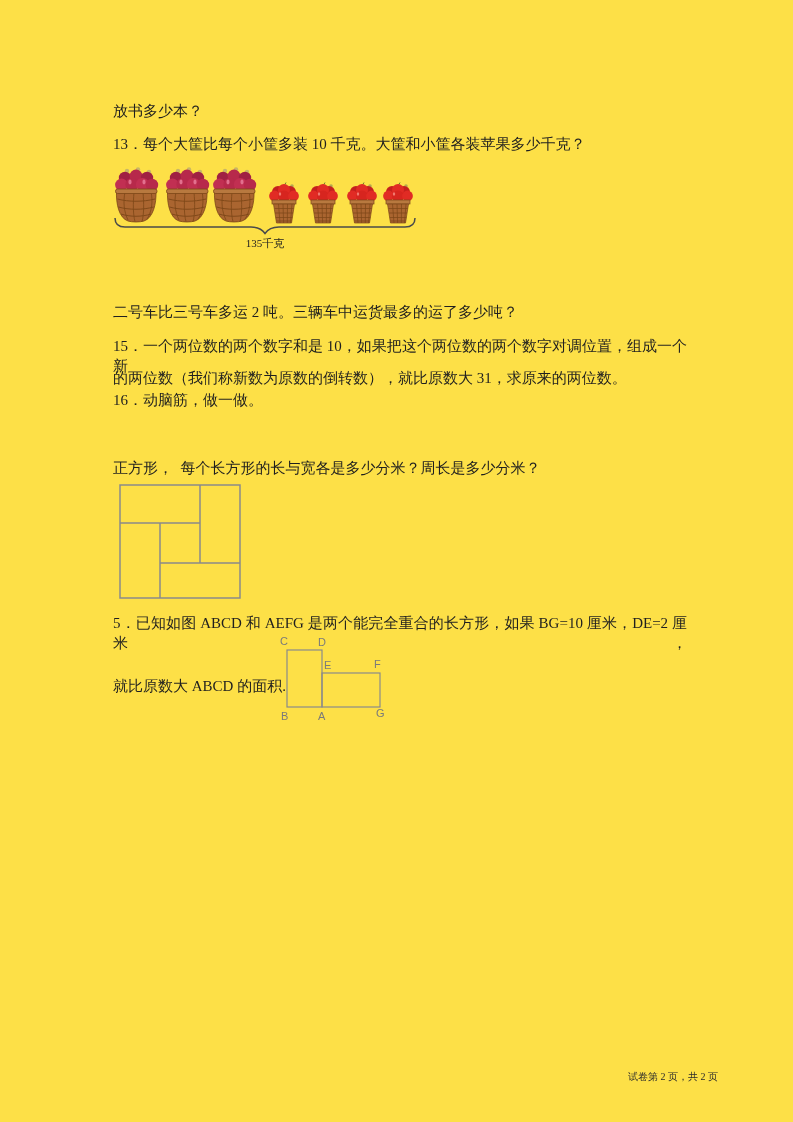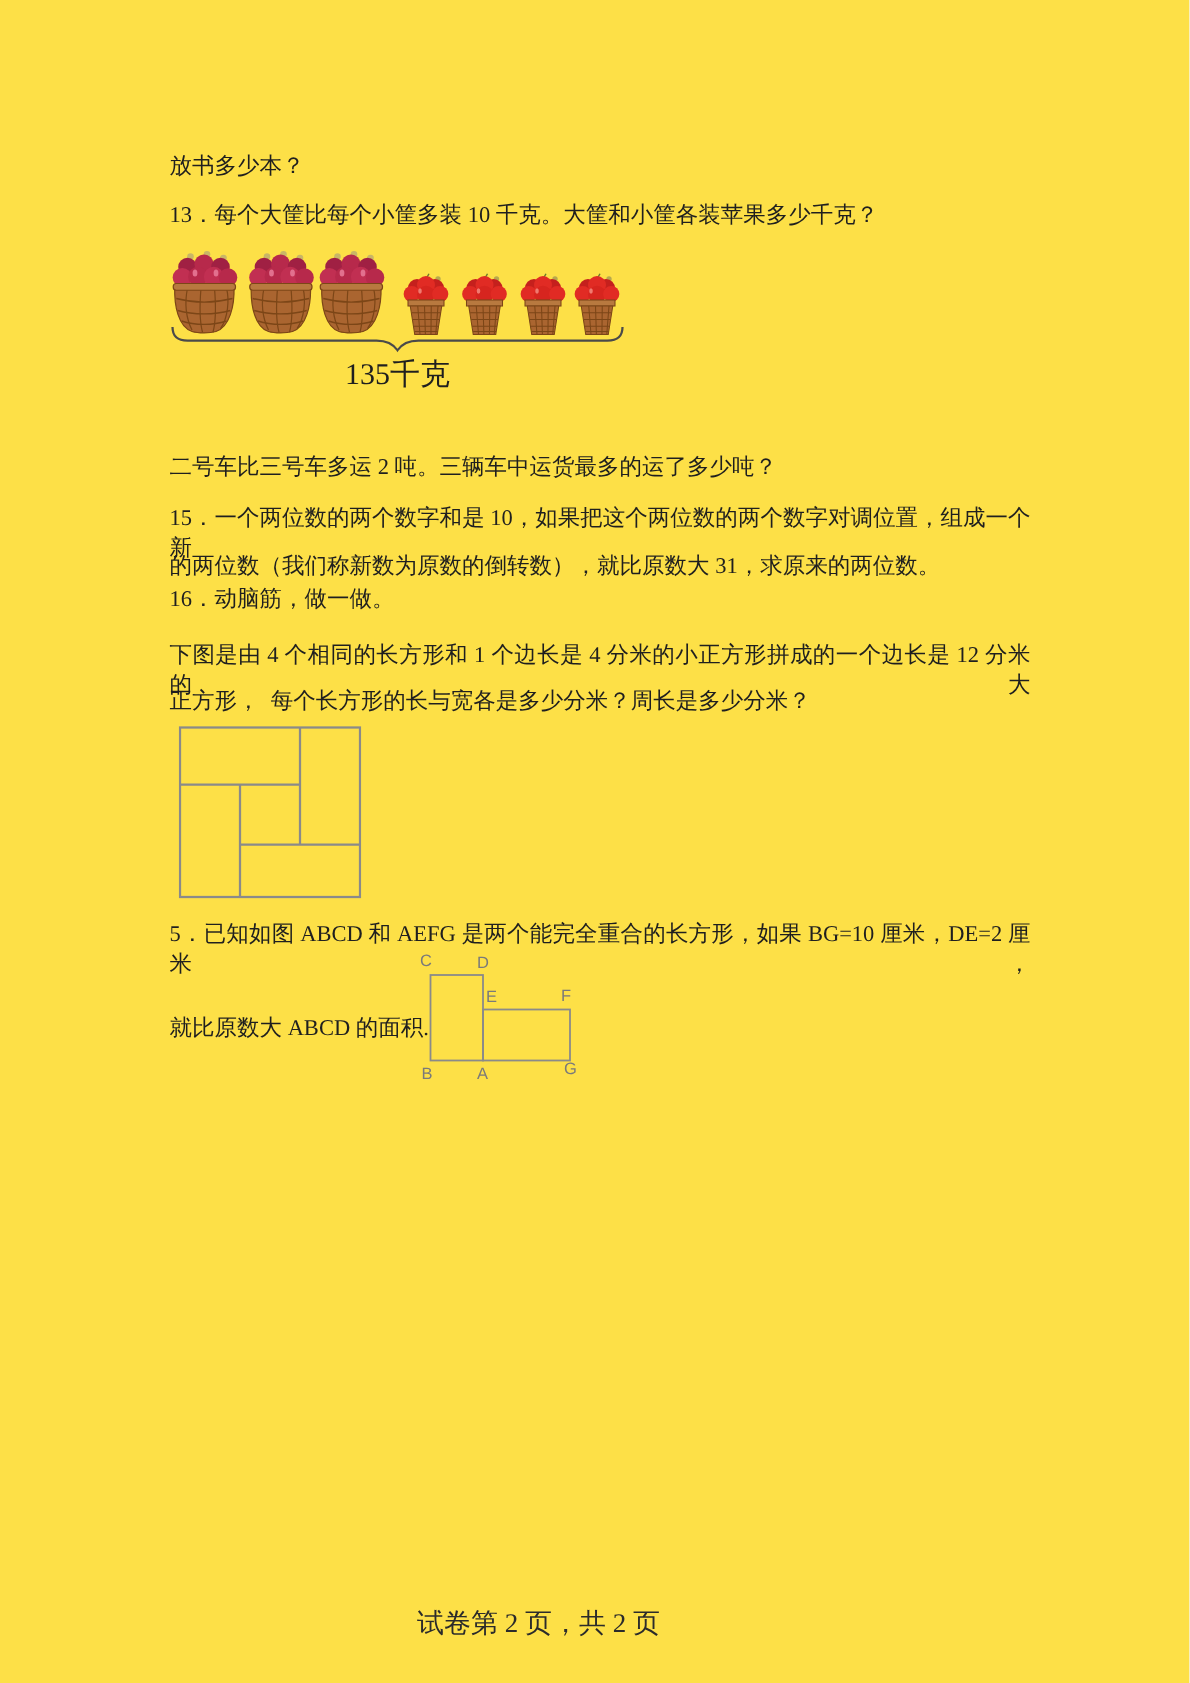--- a/index.html
+++ b/index.html
@@ -24,29 +24,29 @@
   .just{
     white-space:normal;
     text-align:justify;
     text-align-last:justify;
   }
   .center-label{
     position:absolute;
     left:114px;
     width:302px;
     text-align:center;
-    font-size:20px;
+    font-size:11px;
     color:#1f1f1f;
   }
   .footer{
     position:absolute;
     left:0;top:1070px;
     width:718px;
-    text-align:center;
-    font-size:18px;
+    text-align:right;
+    font-size:10px;
     color:#2b2b2b;
   }
   .absvg{position:absolute;}
   .fig17{
     position:absolute;left:268px;top:630px;width:130px;height:98px;
   }
   .fig17 .vlabel{
     position:absolute;
     font-family:"Liberation Sans", sans-serif;
     font-size:11px;
@@ -119,21 +119,20 @@
     <path d="M1,0 C1,7 5,9 11,9 L137,9 C144,9 148,11 151,15.5 C154,11 158,9 165,9 L291,9 C297,9 301,7 301,0" stroke="#4a4a4a" stroke-width="1.5" fill="none" stroke-linecap="round"></path>
   </svg>
   <div class="center-label" style="top:236px">135千克</div>
 
   <div class="tline" style="top:302px">二号车比三号车多运 2 吨。三辆车中运货最多的运了多少吨？</div>
 
   <div class="tline just" style="top:336px">15．一个两位数的两个数字和是 10，如果把这个两位数的两个数字对调位置，组成一个新</div>
   <div class="tline" style="top:368px">的两位数（我们称新数为原数的倒转数），就比原数大 31，求原来的两位数。</div>
 
   <div class="tline" style="top:390px">16．动脑筋，做一做。</div>
-  <div class="tline just" style="top:427px">下图是由 4 个相同的长方形和 1 个边长是 4 分米的小正方形拼成的一个边长是 12 分米的大</div>
   <div class="tline" style="top:458px">正方形，  每个长方形的长与宽各是多少分米？周长是多少分米？</div>
 
   <svg class="absvg" style="left:119px;top:484px" width="122" height="116" viewBox="0 0 122 116">
     <g stroke="#8a8a8a" stroke-width="1.5" fill="none">
       <rect x="1" y="1" width="120" height="113"></rect>
       <line x1="81" y1="1" x2="81" y2="79"></line>
       <line x1="1" y1="39" x2="81" y2="39"></line>
       <line x1="41" y1="39" x2="41" y2="114"></line>
       <line x1="41" y1="79" x2="121" y2="79"></line>
     </g>

